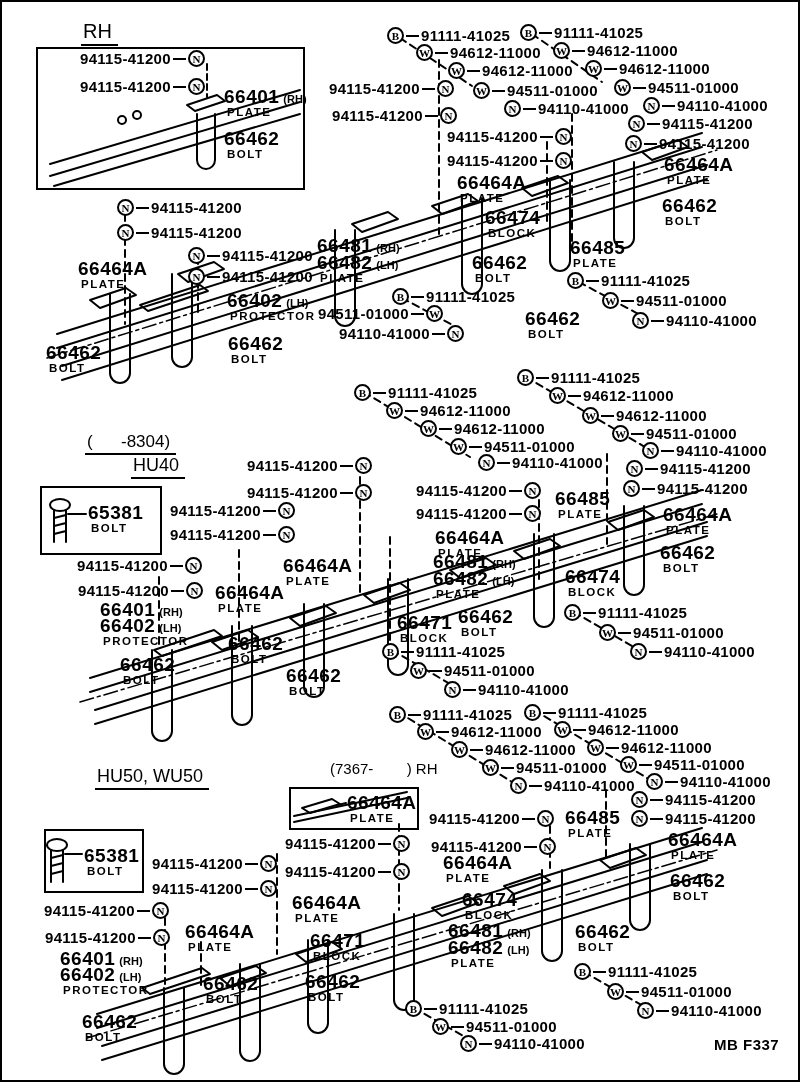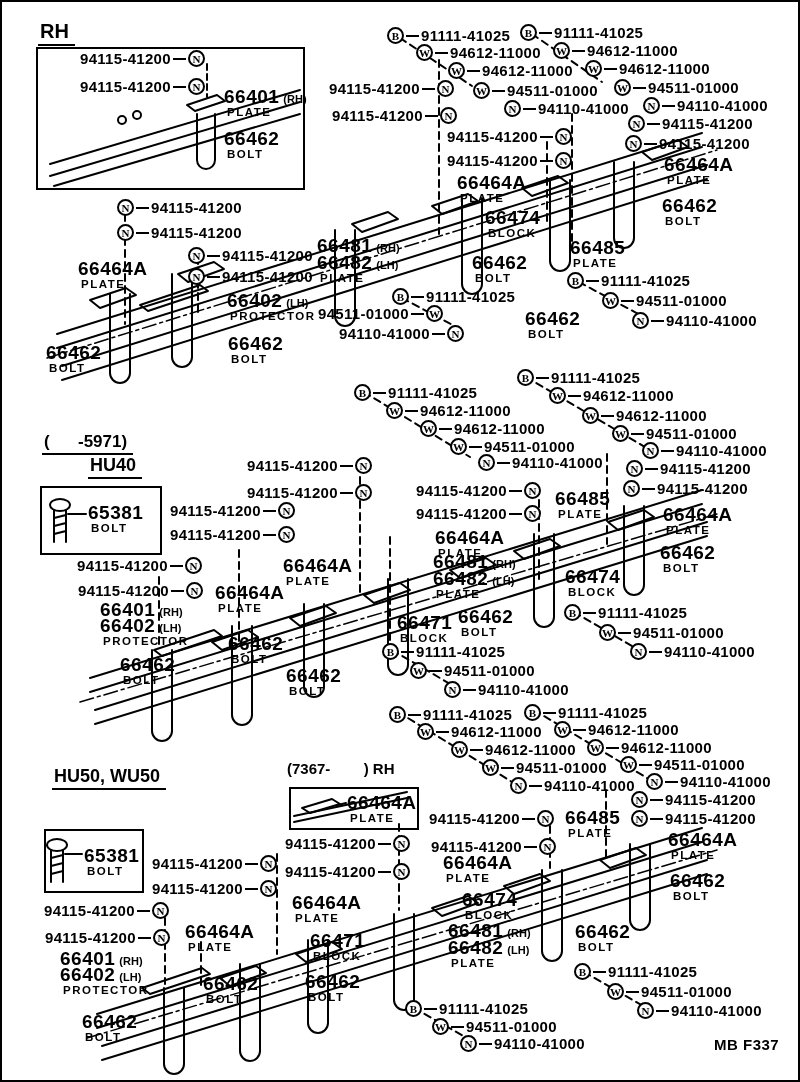--- a/index.html
+++ b/index.html
@@ -4,21 +4,21 @@
 <style>
   * { margin:0; padding:0; box-sizing:border-box; }
   html,body { background:#fff; }
   #page {
     position:relative; width:800px; height:1082px; background:#fff;
     font-family:"Liberation Sans", sans-serif; color:#000; overflow:hidden;
     border:2px solid #000;
   }
   #art { position:absolute; left:0; top:0; }
   .box { position:absolute; border:2px solid #000; background:transparent; }
-  .hdr { position:absolute; font-weight:bold; white-space:pre; }
+  .hdr { position:absolute; font-weight:normal; white-space:pre;margin-left:43px; }
   .hdr.u { border-bottom:2px solid #000; padding:0 6px 1px 2px; }
   .lbl { position:absolute; white-space:nowrap; }
   .lbl .row { display:flex; align-items:center; gap:2px; }
   .lbl .t { font-size:15px; font-weight:bold; letter-spacing:.3px; }
   .lbl.big .t { font-size:19px; letter-spacing:.5px; }
   .lbl .sub { font-size:11px; font-weight:bold; margin-left:2px; margin-top:4px; }
   .lbl .cap { font-size:11.5px; font-weight:bold; letter-spacing:1.5px; margin-top:-2px; margin-left:3px; }
   .mk {
     display:inline-flex; align-items:center; justify-content:center;
     width:17px; height:17px; border:2px solid #000; border-radius:50%;
@@ -149,21 +149,21 @@
     <path d="M49,856 L61,853 M49,864 L61,861 M49,872 L61,869"></path>
     <path d="M63,852 L80,852"></path>
   </svg>
 
   <div class="box" style="left:34px; top:45px; width:269px; height:143px;"></div>
   <div class="box" style="left:38px; top:484px; width:122px; height:69px;"></div>
   <div class="box" style="left:287px; top:785px; width:130px; height:43px;"></div>
   <div class="box" style="left:42px; top:827px; width:100px; height:64px;"></div>
 
   <div class="hdr u" style="left:36px; top:18px; font-size:20px;">RH</div>
-  <div class="hdr u" style="left:40px; top:430px; font-size:17px;">(      -5971)</div>
+  <div class="hdr u" style="left:40px; top:430px; font-size:17px;">(      -8304)</div>
   <div class="hdr u" style="left:86px; top:453px; font-size:18px;">HU40</div>
   <div class="hdr u" style="left:50px; top:764px; font-size:18px;">HU50, WU50</div>
   <div class="hdr" style="left:285px; top:758px; font-size:15px;">(7367-        ) RH</div>
 
   <div id="labels">
       <div class="lbl" style="left: 78px; top: 48px;">
         <div class="row">
           <span class="t">94115-41200</span>
           <span class="dash"></span>
           <span class="mk">N</span>

